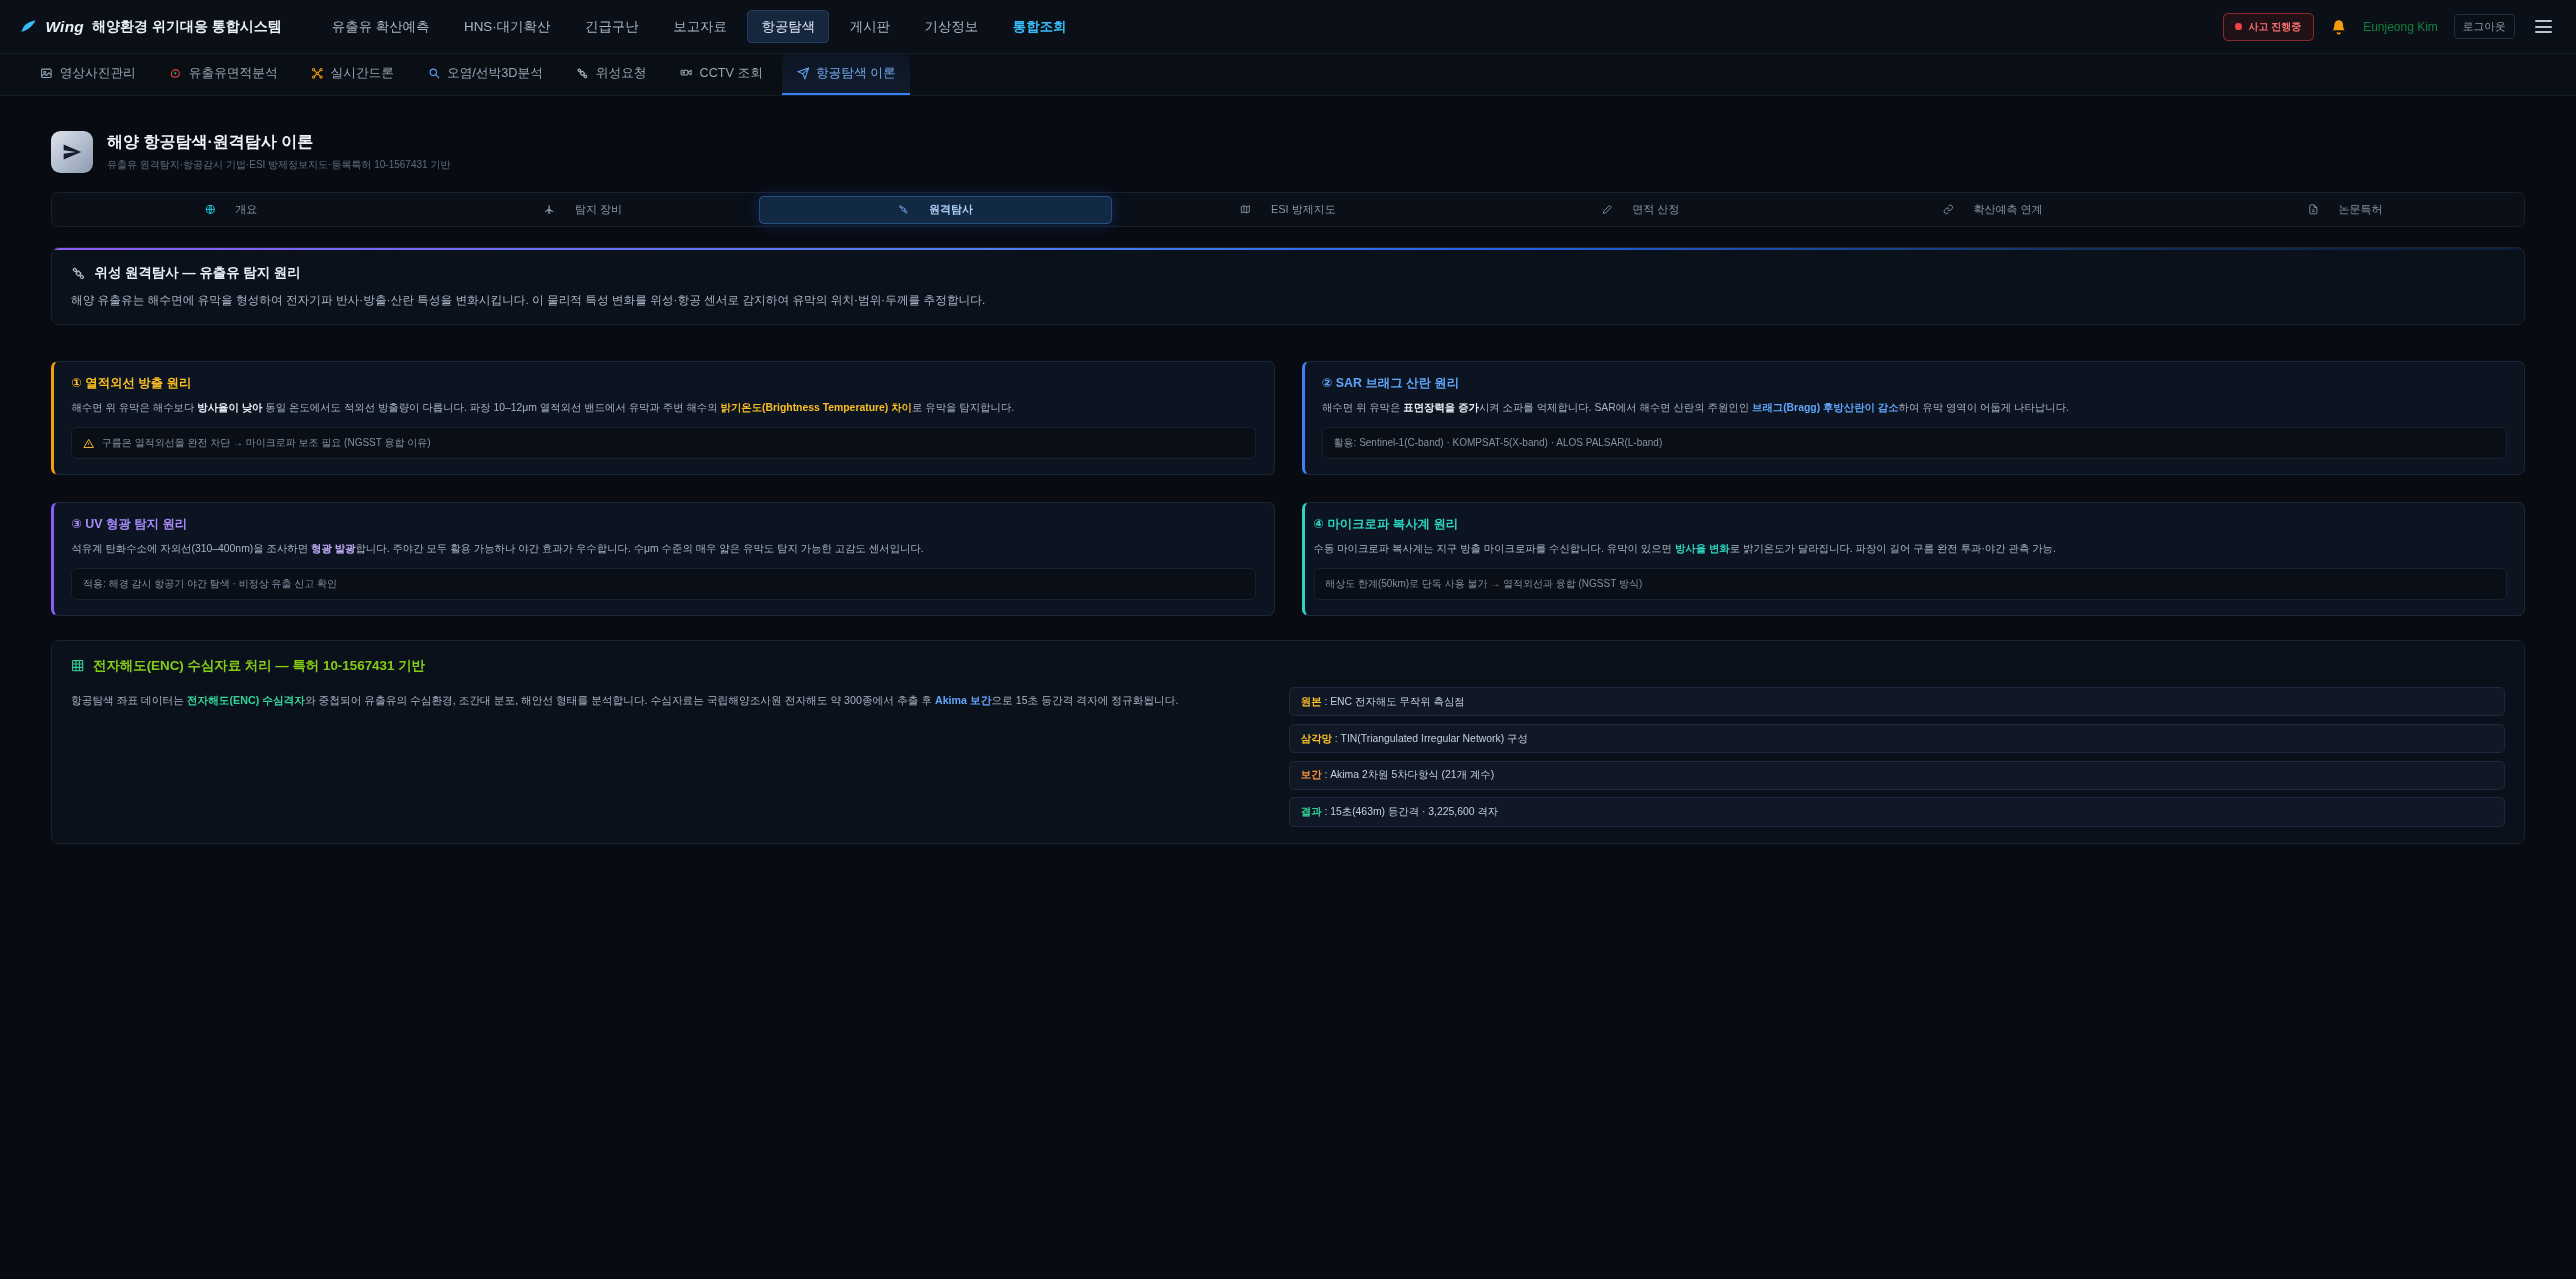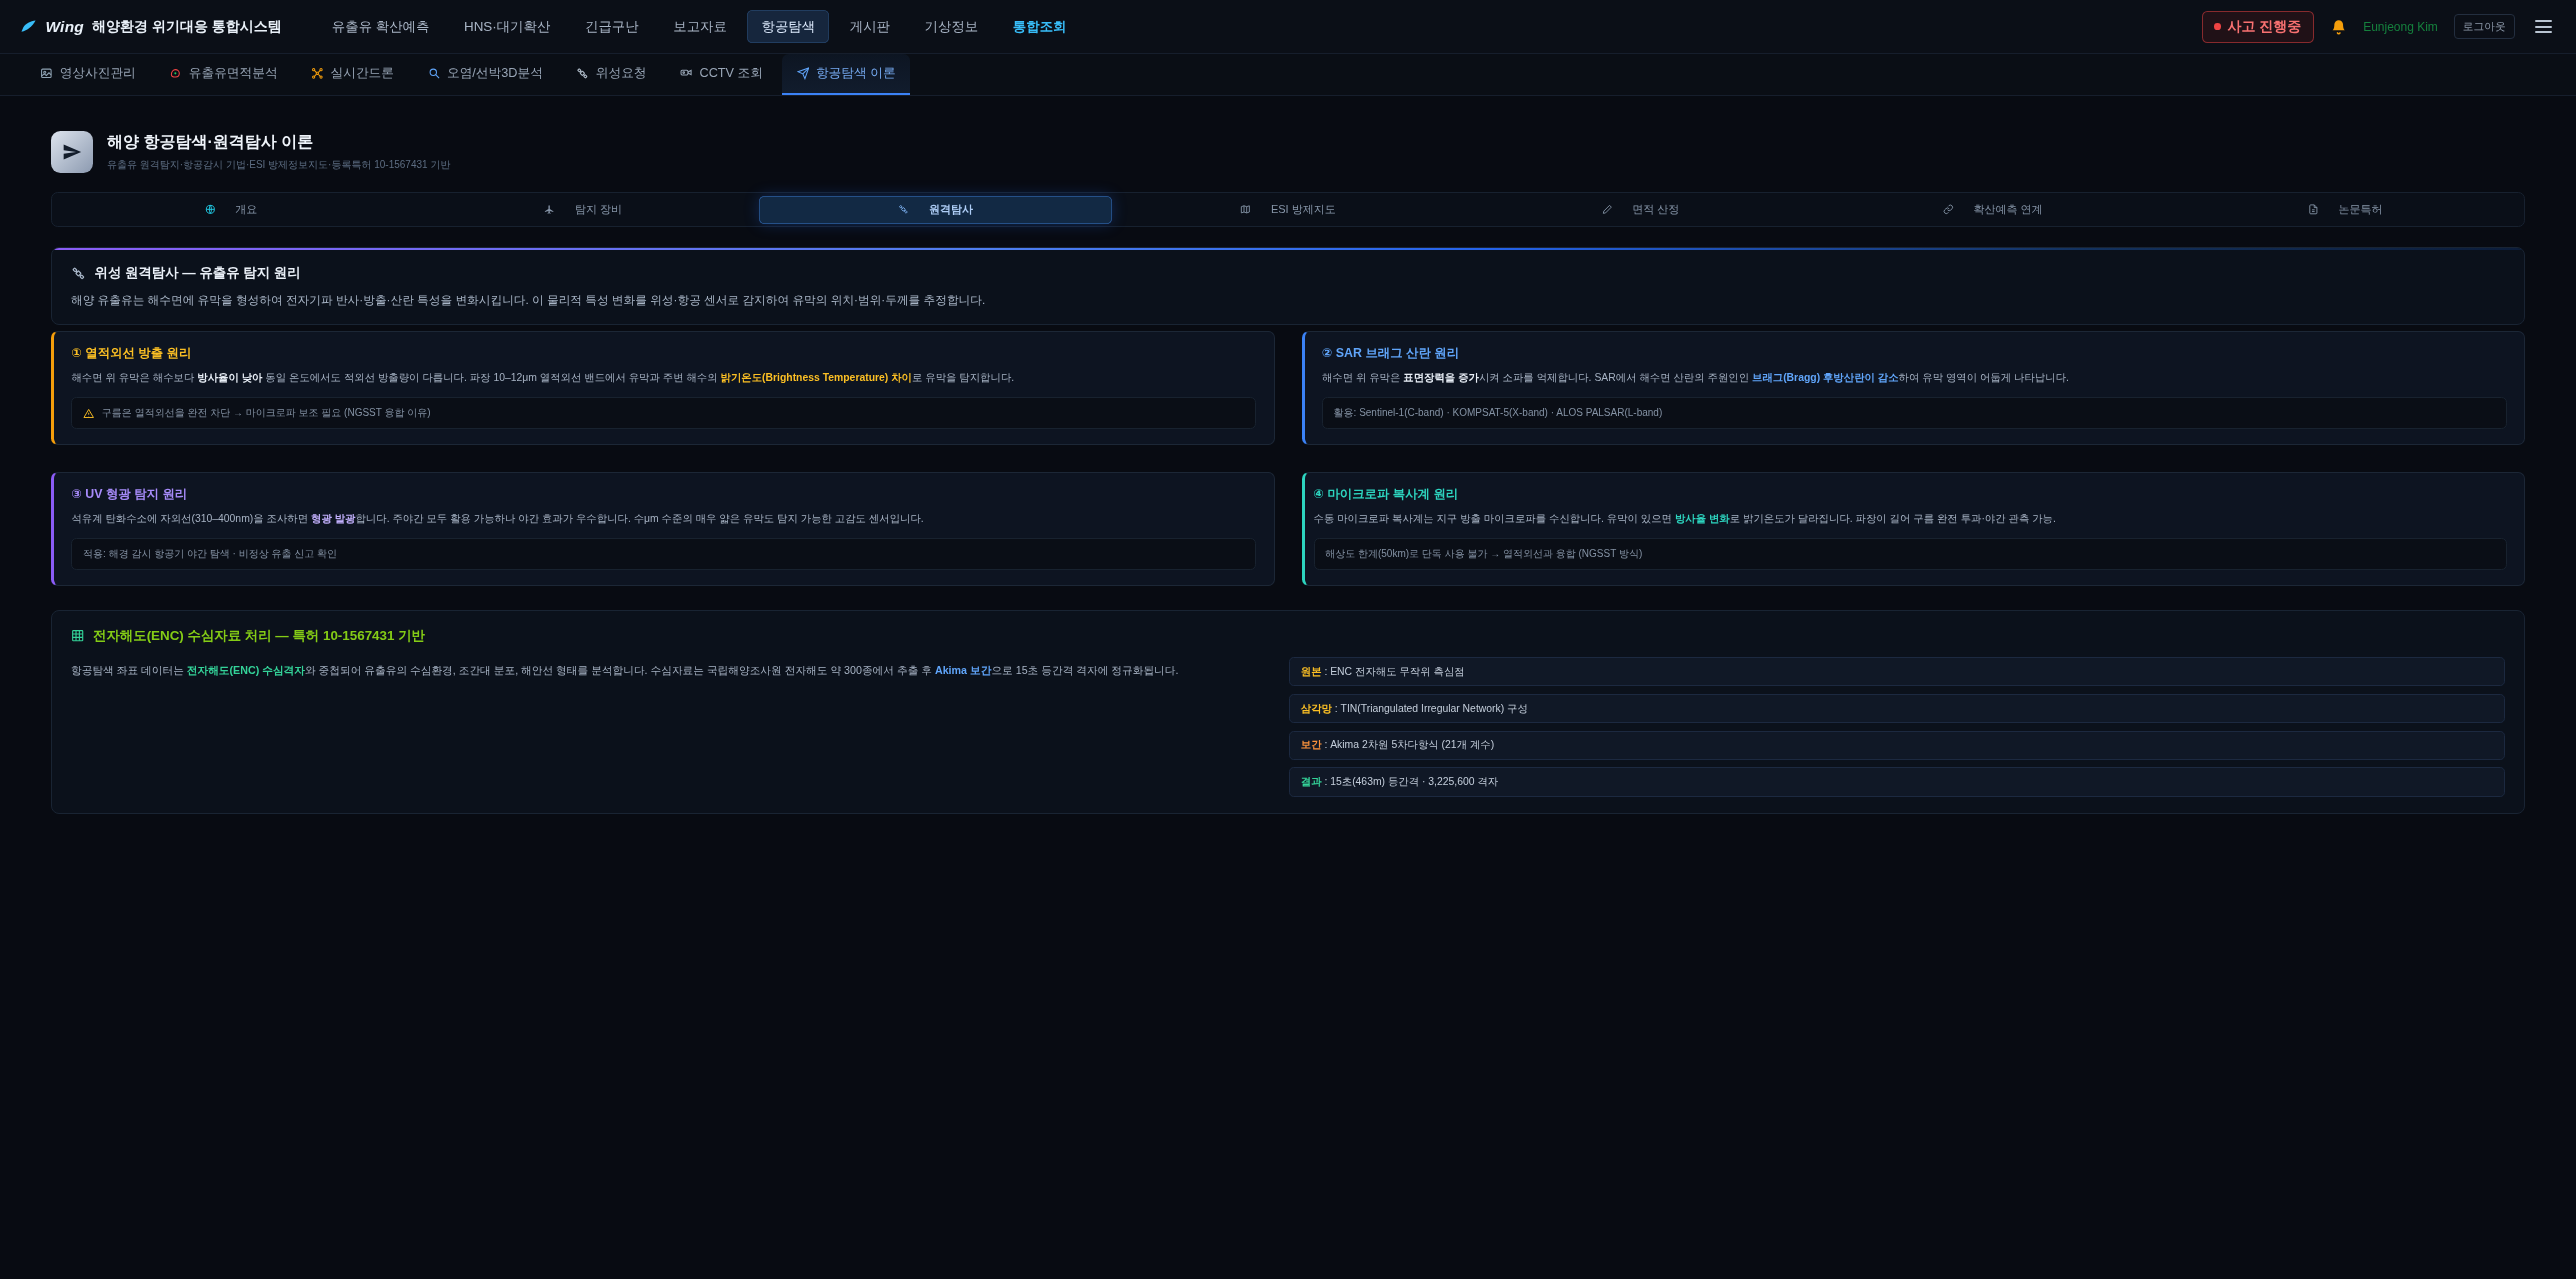--- a/index.html
+++ b/index.html
@@ -23,21 +23,21 @@
   .menu-item {
     font-size:13.4px; color:#a9b5c6; padding:7.4px 14px; border-radius:5.4px;
     cursor:pointer; white-space:nowrap;
   }
   .menu-item.active { background:#16263d; color:#dbe8fb; box-shadow:inset 0 0 0 0.7px #26456c; }
   .menu-item.highlight { color:#38bdf8; font-weight:600; }
   .top-right { margin-left:auto; display:flex; align-items:center; gap:16px; }
   .incident-badge {
     display:flex; align-items:center; gap:6.7px; padding:6px 11.4px;
     border-radius:5.4px; border:0.7px solid rgba(239,68,68,.5);
-    background:rgba(127,29,29,.18); color:#f87171; font-size:14px; font-weight:600;
+    background:rgba(127,29,29,.18); color:#f87171; font-size:10px; font-weight:600;
     cursor:pointer; white-space:nowrap;
   }
   .incident-badge .dot { width:6.7px; height:6.7px; border-radius:50%; background:#ef4444; }
   .bell { color:#f59e0b; cursor:pointer; }
   .username { font-size:12px; color:#15803d; white-space:nowrap; }
   .logout { font-size:10.7px; color:#8d99aa; cursor:pointer; padding:4.7px 8px; border:0.7px solid #232e3f; border-radius:4px; white-space:nowrap; }
   .hamburger { display:flex; flex-direction:column; gap:3.4px; padding:5.4px 4px; cursor:pointer; }
   .hamburger span { width:17.4px; height:2px; background:#b9c4d2; border-radius:1.3px; }
 
   
@@ -94,21 +94,21 @@
   }
   .panel.remote::before {
     content:""; position:absolute; top:0; left:0; right:0; height:2px;
     background:linear-gradient(90deg,#8b5cf6,#4f7ff0 38%,#2563eb 58%,#13325f 82%,#0c1d3a);
   }
   .panel-heading { display:flex; align-items:center; gap:8.7px; font-size:13.4px; font-weight:700; color:#e9eff7; }
   .panel-heading .h-icon { display:flex; color:#a9b7c9; }
   .remote-desc { margin-top:10.7px; font-size:11.7px; color:#a9b6c7; }
 
   
-  .cards { margin-top:6px; display:grid; grid-template-columns:1fr 1fr; column-gap:27px; row-gap:27px; }
+  .cards { margin-top:36px; display:grid; grid-template-columns:1fr 1fr; column-gap:27px; row-gap:27px; }
   .card {
     background:#0d1421; border:0.7px solid #1c2736; border-left-width:3.4px;
     border-radius:6.7px; padding:13.4px 17.4px 14.8px;
   }
   .card-title { font-size:12.4px; font-weight:700; }
   .card-body { margin-top:8px; font-size:10.4px; line-height:1.55; color:#a7b3c4; }
   .card-note {
     margin-top:10.7px; display:flex; align-items:center; gap:7.4px;
     background:#0a0e16; border:0.7px solid #18222f; border-radius:5.4px;
     padding:8px 10.7px; font-size:10px; color:#8492a4;

